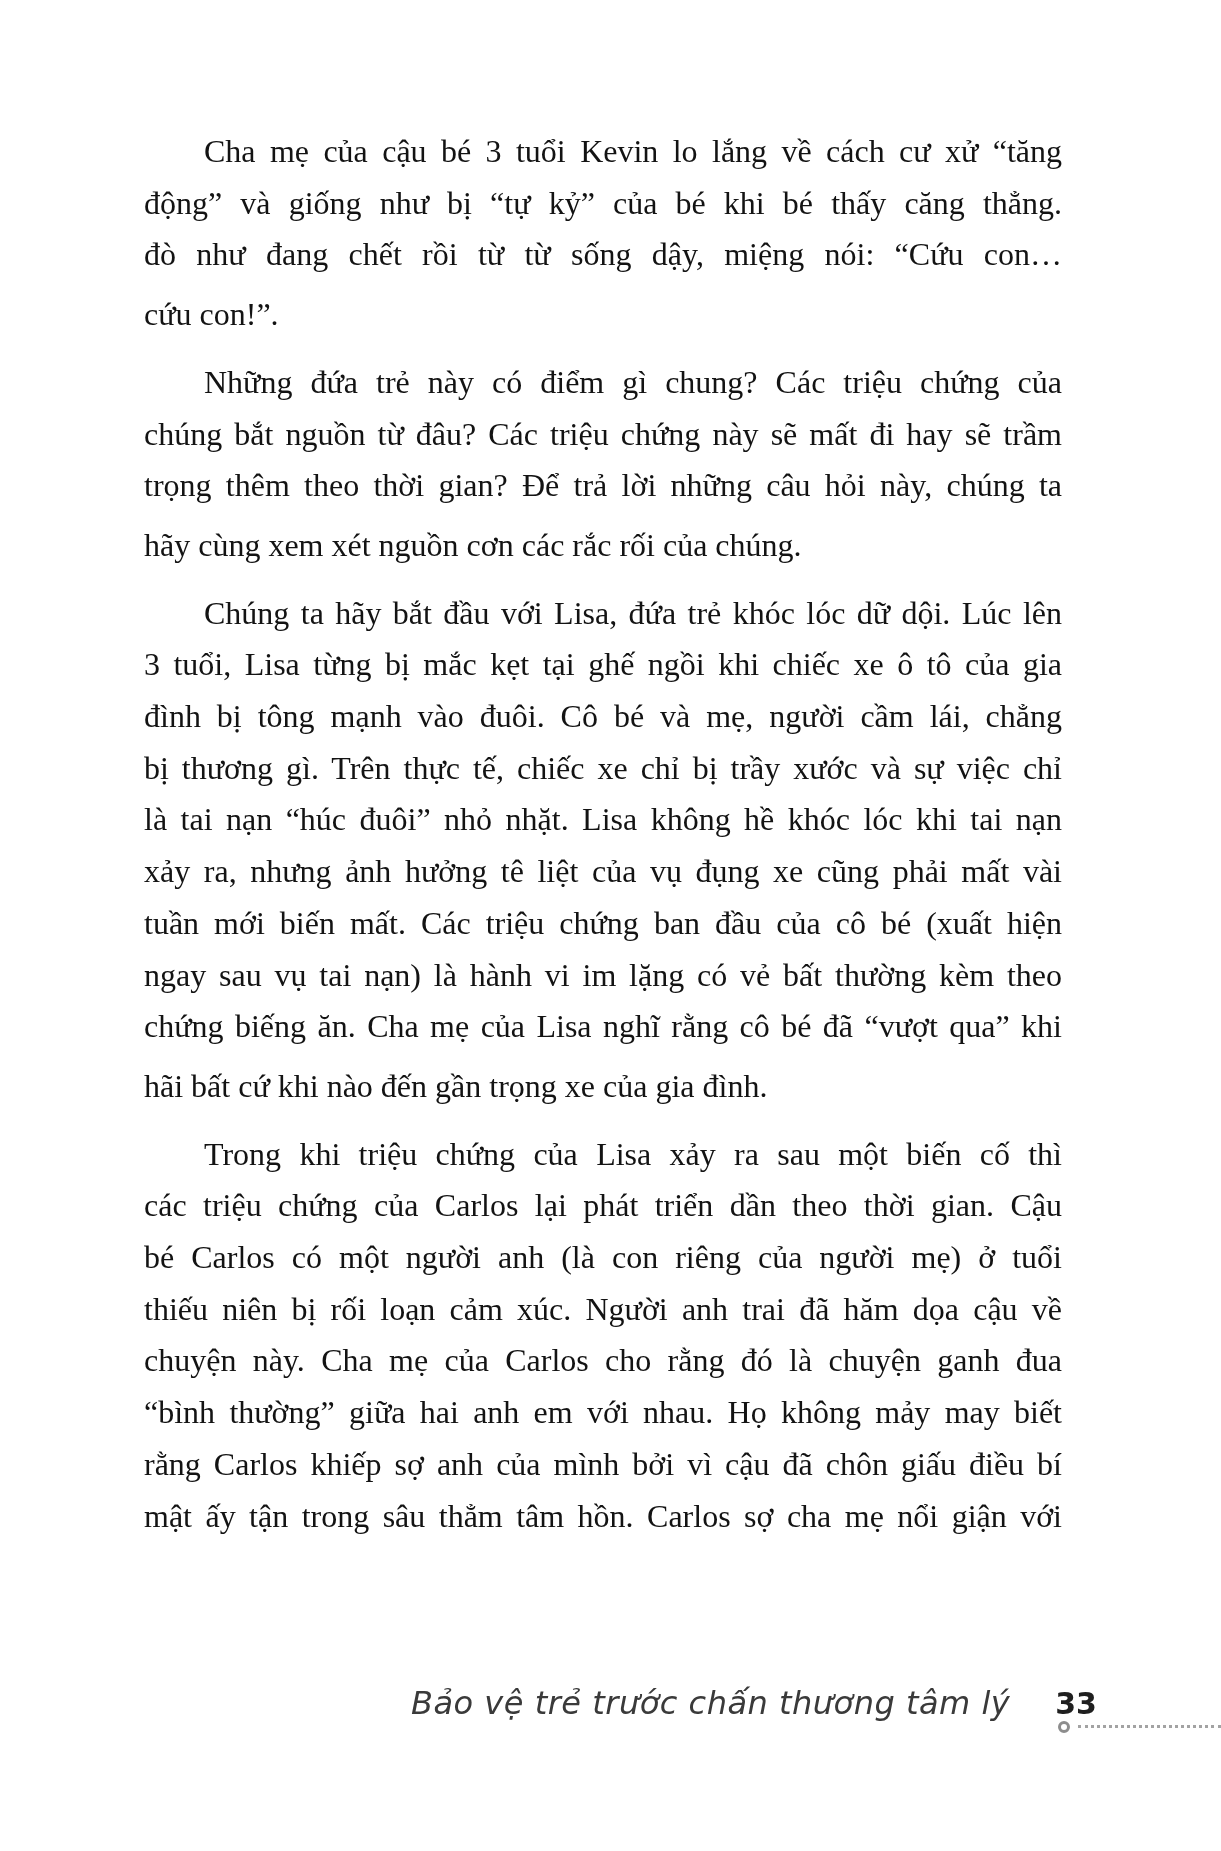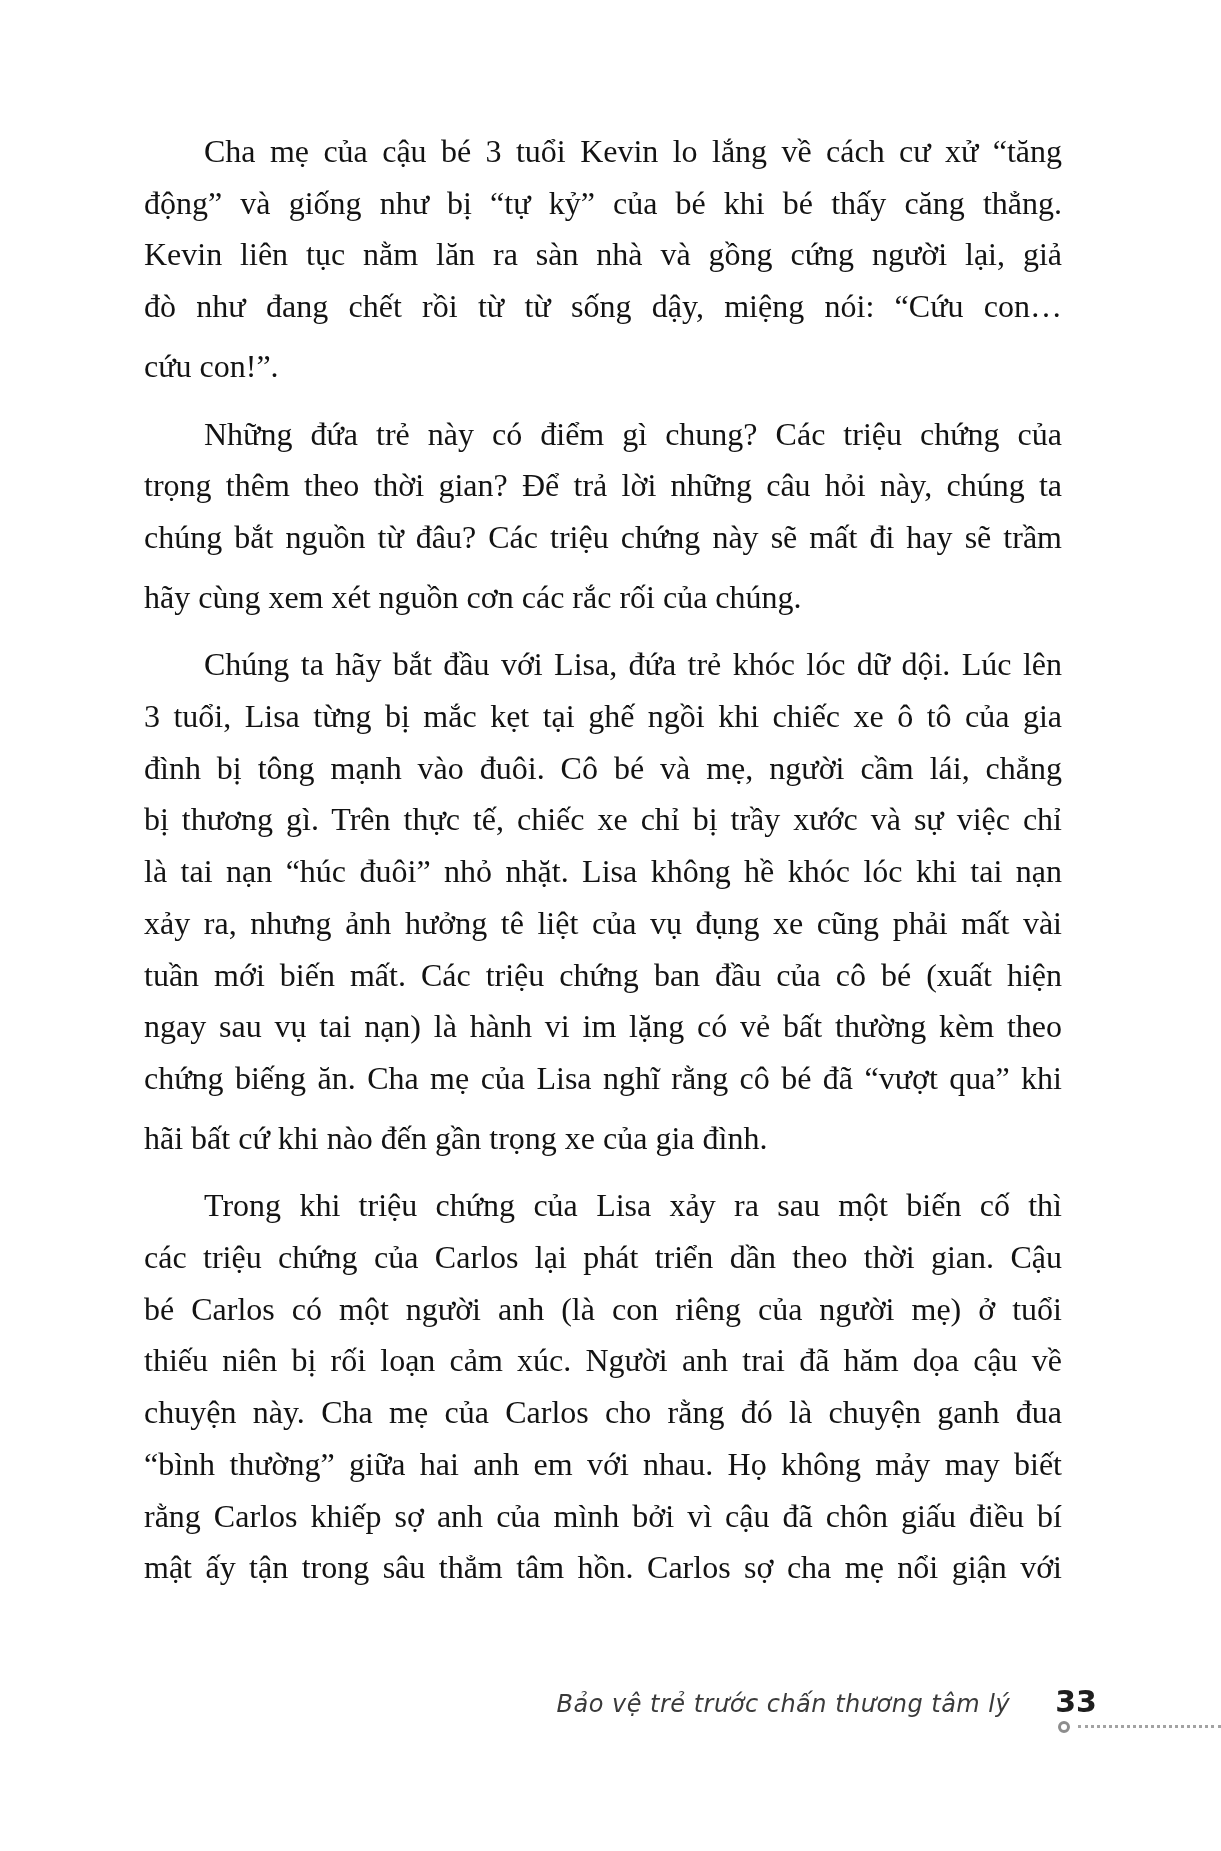--- a/index.html
+++ b/index.html
@@ -35,21 +35,21 @@
     left: 500px;
     width: 597px;
     display: flex;
     justify-content: flex-end;
     align-items: baseline;
     gap: 17px;
     font-family: "DejaVu Sans", "Liberation Sans", sans-serif;
   }
   .footer-title {
     font-style: italic;
-    font-size: 24px;
+    font-size: 32px;
     color: #3a3a3a;
     letter-spacing: 0.5px;
     white-space: nowrap;
   }
   .footer-page {
     font-weight: 700;
     font-size: 30px;
     color: #1f1f1f;
     margin-left: 28px;
   }
@@ -75,29 +75,28 @@
 </head>
 <body>
 
 <div class="page">
 
   <div class="content">
 
     <div class="para">
       <div class="ln first">Cha mẹ của cậu bé 3 tuổi Kevin lo lắng về cách cư xử “tăng</div>
       <div class="ln">động” và giống như bị “tự kỷ” của bé khi bé thấy căng thẳng.</div>
-      <div class="ln">Kevin liên tục nằm lăn ra sàn nhà và gồng cứng người lại, giả</div>
       <div class="ln">đò như đang chết rồi từ từ sống dậy, miệng nói: “Cứu con…</div>
       <div class="ln last">cứu con!”.</div>
     </div>
 
     <div class="para">
       <div class="ln first">Những đứa trẻ này có điểm gì chung? Các triệu chứng của</div>
+      <div class="ln">chúng bắt nguồn từ đâu? Các triệu chứng này sẽ mất đi hay sẽ trầm</div>
       <div class="ln">trọng thêm theo thời gian? Để trả lời những câu hỏi này, chúng ta</div>
-      <div class="ln">chúng bắt nguồn từ đâu? Các triệu chứng này sẽ mất đi hay sẽ trầm</div>
       <div class="ln last">hãy cùng xem xét nguồn cơn các rắc rối của chúng.</div>
     </div>
 
     <div class="para">
       <div class="ln first">Chúng ta hãy bắt đầu với Lisa, đứa trẻ khóc lóc dữ dội. Lúc lên</div>
       <div class="ln">3 tuổi, Lisa từng bị mắc kẹt tại ghế ngồi khi chiếc xe ô tô của gia</div>
       <div class="ln">đình bị tông mạnh vào đuôi. Cô bé và mẹ, người cầm lái, chẳng</div>
       <div class="ln">bị thương gì. Trên thực tế, chiếc xe chỉ bị trầy xước và sự việc chỉ</div>
       <div class="ln">là tai nạn “húc đuôi” nhỏ nhặt. Lisa không hề khóc lóc khi tai nạn</div>
       <div class="ln">xảy ra, nhưng ảnh hưởng tê liệt của vụ đụng xe cũng phải mất vài</div>

